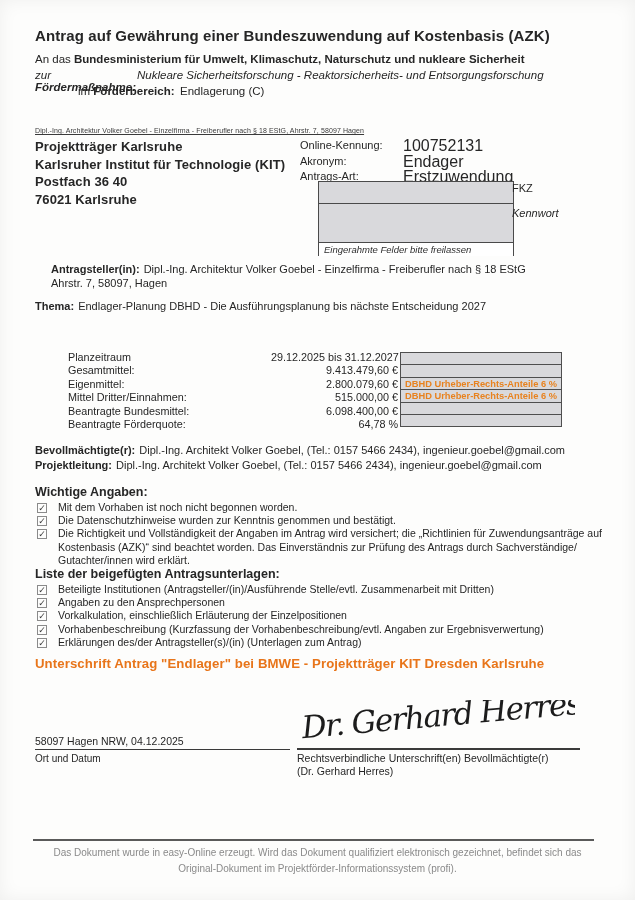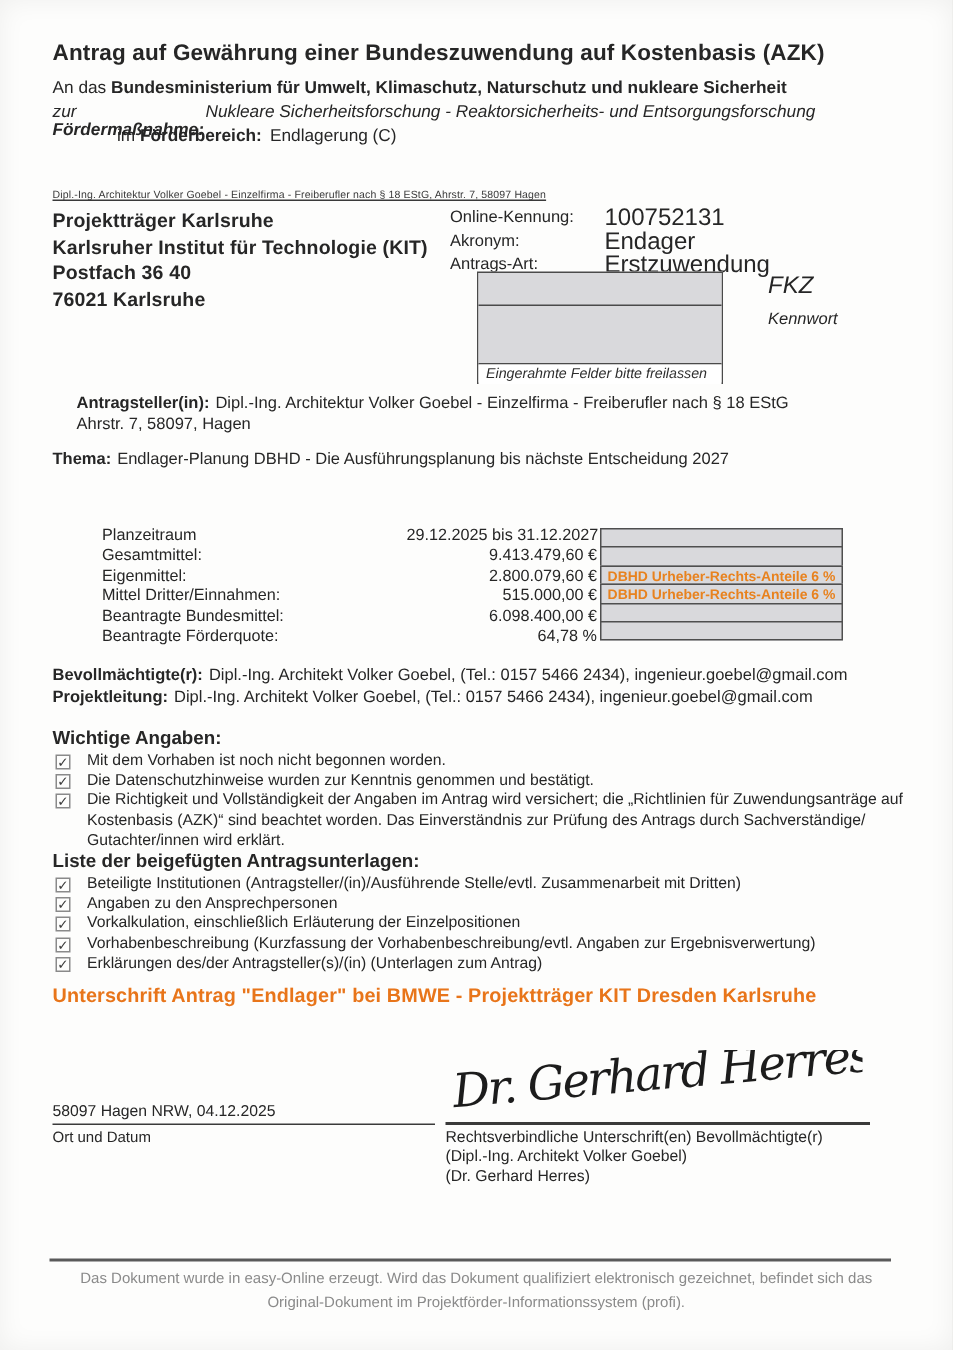--- a/index.html
+++ b/index.html
@@ -23,25 +23,25 @@
 
   
   .recipient{left:35px;top:138px;font-size:13px;font-weight:bold;line-height:17.5px;letter-spacing:.1px;}
 
   
   .meta{left:300px;top:138px;display:grid;grid-template-columns:96px auto;column-gap:7px;font-size:11px;line-height:15.5px;}
   .m-label{text-align:left;}
   .m-value{font-size:16px;}
 
   
-  .fkzbox{left:318px;top:181px;width:164px;height:75px;border:1.5px solid #4a4a4a;box-sizing:border-box;background:#fff;}
+  .fkzbox{left:318px;top:181px;width:196px;height:75px;border:1.5px solid #4a4a4a;box-sizing:border-box;background:#fff;}
   .fkz-cell1{height:21px;background:#d9d9dc;border-bottom:1.5px solid #4a4a4a;}
   .fkz-cell2{height:38px;background:#d9d9dc;border-bottom:1.5px solid #4a4a4a;}
   .fkz-note{height:12px;background:#fff;font-size:9.5px;font-style:italic;padding:1px 0 0 5px;color:#2e2e2e;}
-  .fkz-label{left:512px;top:182px;font-size:16px;font-style:italic;}
+  .fkz-label{left:512px;top:182px;font-size:11px;}
   .kennwort-label{left:512px;top:207px;font-size:11px;font-style:italic;}
 
   
   .antragsteller{left:35px;top:262px;width:565px;font-size:11px;line-height:14px;margin-left:16px;}
   .thema{left:35px;top:300px;width:565px;font-size:11px;}
   .inline-label{margin-right:4px;}
 
   
   .finance{left:38px;top:351px;width:360px;}
   .f-row{display:flex;height:13.4px;font-size:10.8px;line-height:13.4px;padding-left:30px;}
@@ -224,21 +224,20 @@
   <div class="abs place-date">58097 Hagen NRW, 04.12.2025</div>
   <div class="abs line-left"></div>
   <div class="abs place-date-label">Ort und Datum</div>
 
   <svg class="abs sig-svg" width="280" height="52" viewBox="0 0 280 52">
     <text x="8" y="38" font-family="DejaVu Serif, serif" font-style="italic" font-size="31" fill="#1c1c1c" letter-spacing="-1.5" transform="rotate(-5 10 40)">Dr. Gerhard Herres</text>
   </svg>
   <div class="abs line-right"></div>
   <div class="abs sig-labels">
     <div>Rechtsverbindliche Unterschrift(en) Bevollmächtigte(r)</div>
-    <div>(Dipl.-Ing. Architekt Volker Goebel)</div>
     <div>(Dr. Gerhard Herres)</div>
   </div>
 
   <div class="abs footer-line"></div>
   <div class="abs footer">
     <div>Das Dokument wurde in easy-Online erzeugt. Wird das Dokument qualifiziert elektronisch gezeichnet, befindet sich das</div>
     <div>Original-Dokument im Projektförder-Informationssystem (profi).</div>
   </div>
 
 </div>

